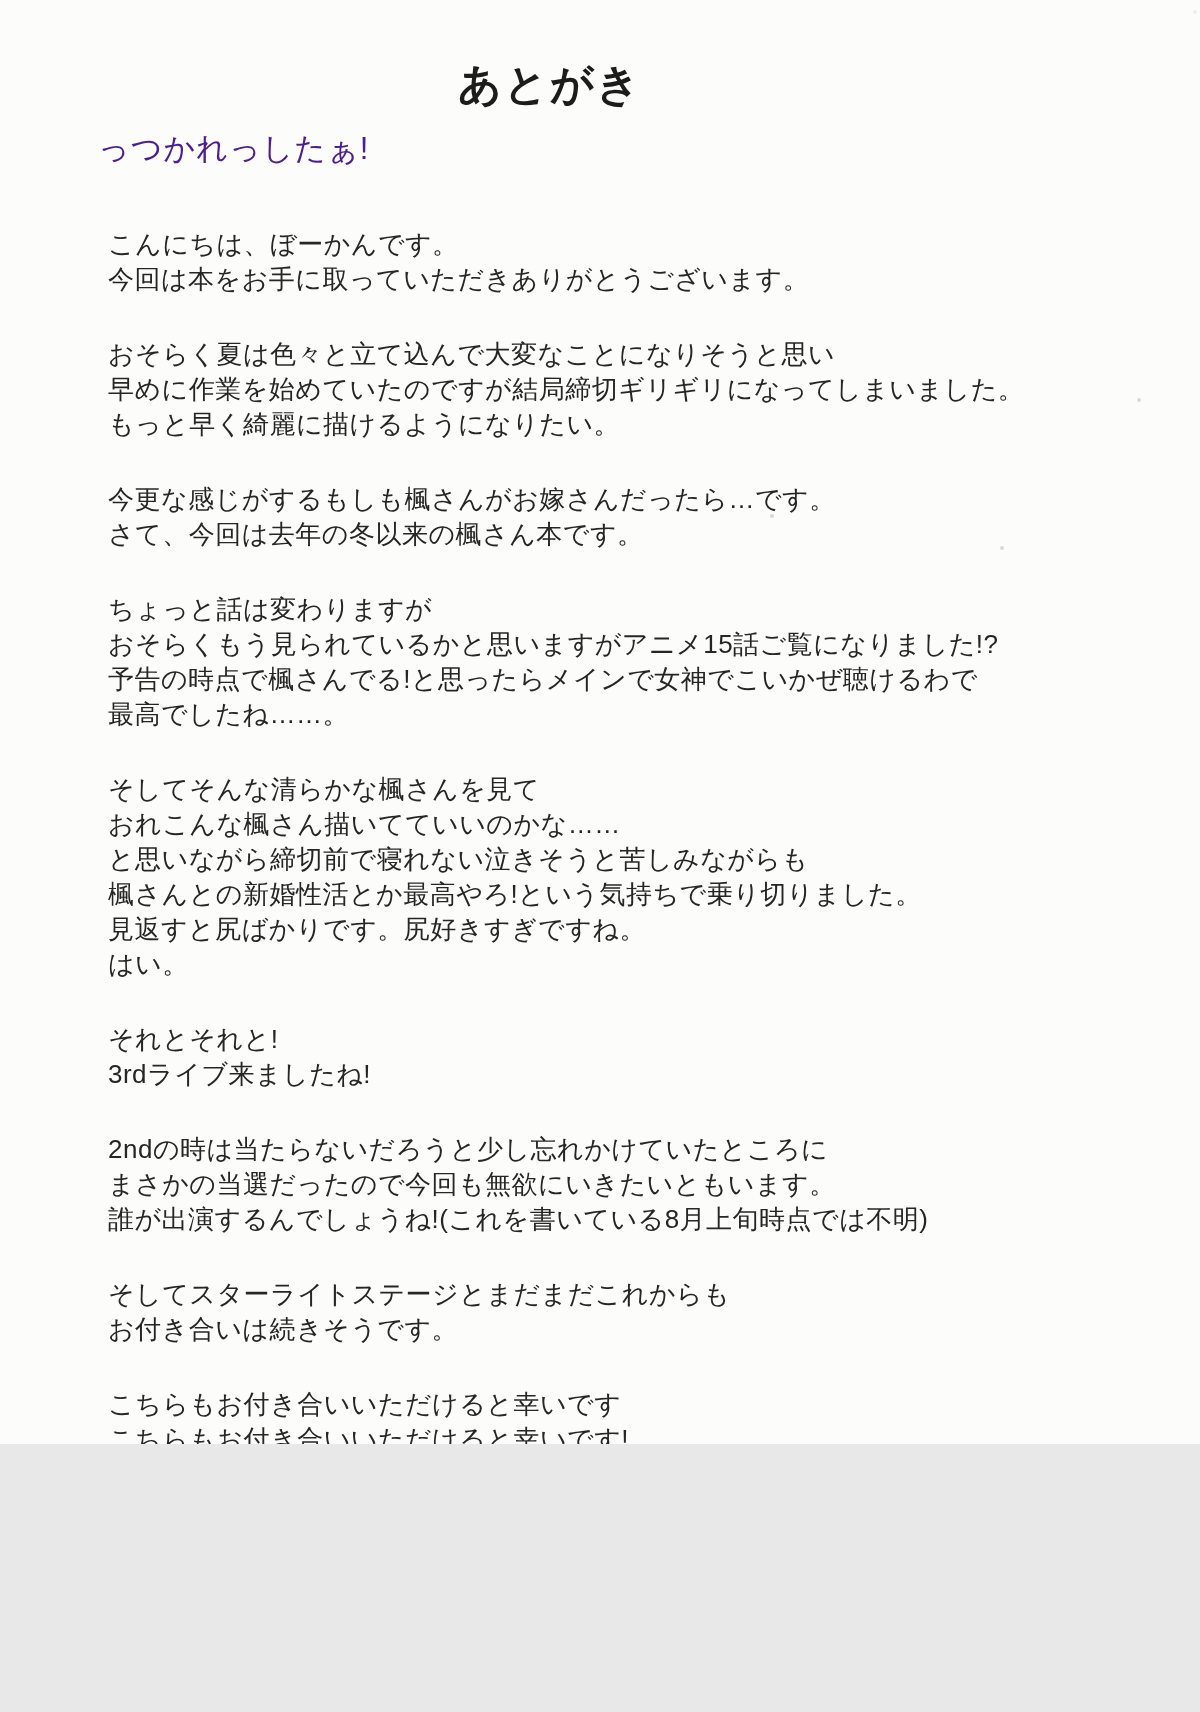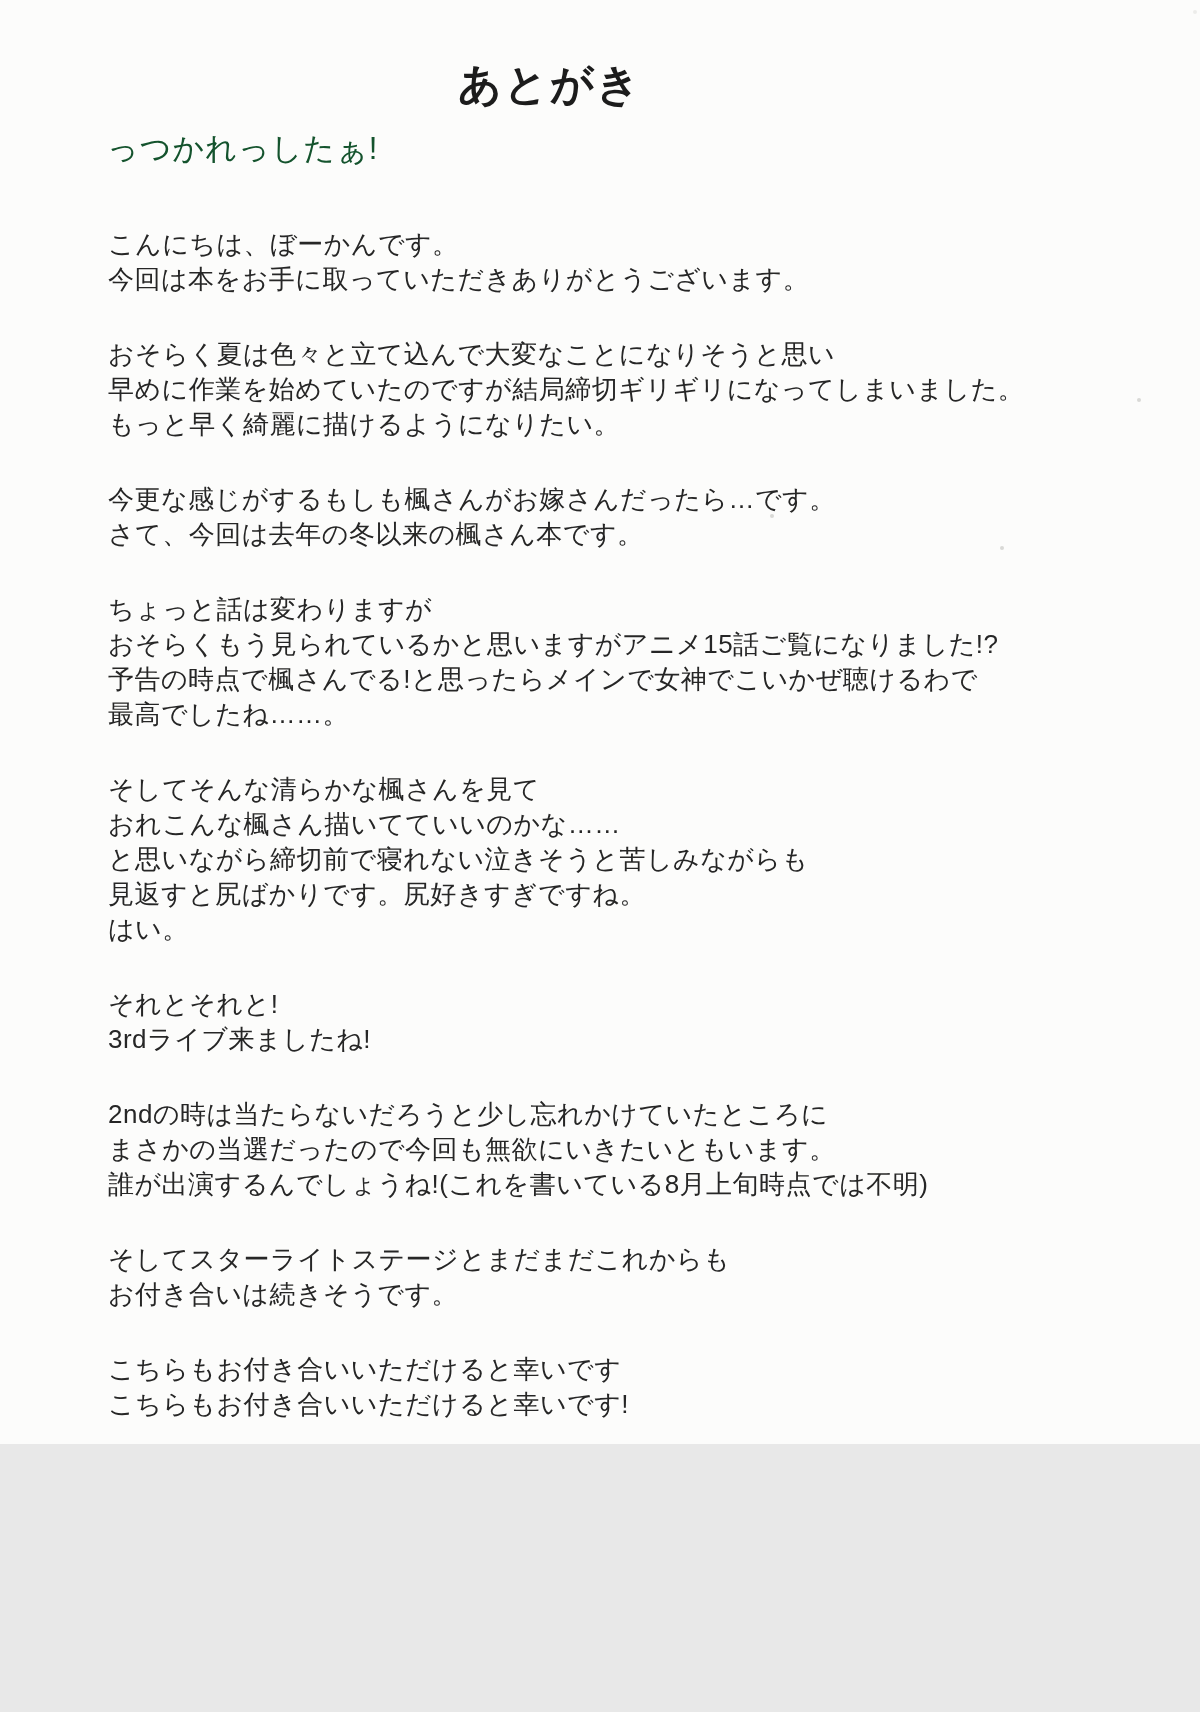--- a/index.html
+++ b/index.html
@@ -24,24 +24,24 @@
     margin: 0;
     text-align: center;
     font-size: 43px;
     font-weight: 700;
     letter-spacing: 2px;
     color: #1c1c1c;
   }
   .greeting {
     position: absolute;
     top: 128px;
-    left: 107px;
+    left: 98px;
     font-size: 31px;
     letter-spacing: 1px;
-    color: #14532d;
+    color: #4c1d95;
   }
   .body-text {
     position: absolute;
     top: 214px;
     left: 108px;
     right: 60px;
   }
   .paragraph {
     margin: 13px 0 40px 0;
   }
@@ -122,20 +122,21 @@
       <div class="paragraph">
         <div class="line">ちょっと話は変わりますが</div>
         <div class="line">おそらくもう見られているかと思いますがアニメ15話ご覧になりました!?</div>
         <div class="line">予告の時点で楓さんでる!と思ったらメインで女神でこいかぜ聴けるわで</div>
         <div class="line">最高でしたね……。</div>
       </div>
       <div class="paragraph">
         <div class="line">そしてそんな清らかな楓さんを見て</div>
         <div class="line">おれこんな楓さん描いてていいのかな……</div>
         <div class="line">と思いながら締切前で寝れない泣きそうと苦しみながらも</div>
+        <div class="line">楓さんとの新婚性活とか最高やろ!という気持ちで乗り切りました。</div>
         <div class="line">見返すと尻ばかりです。尻好きすぎですね。</div>
         <div class="line">はい。</div>
       </div>
       <div class="paragraph">
         <div class="line">それとそれと!</div>
         <div class="line">3rdライブ来ましたね!</div>
       </div>
       <div class="paragraph">
         <div class="line">2ndの時は当たらないだろうと少し忘れかけていたところに</div>
         <div class="line">まさかの当選だったので今回も無欲にいきたいともいます。</div>

